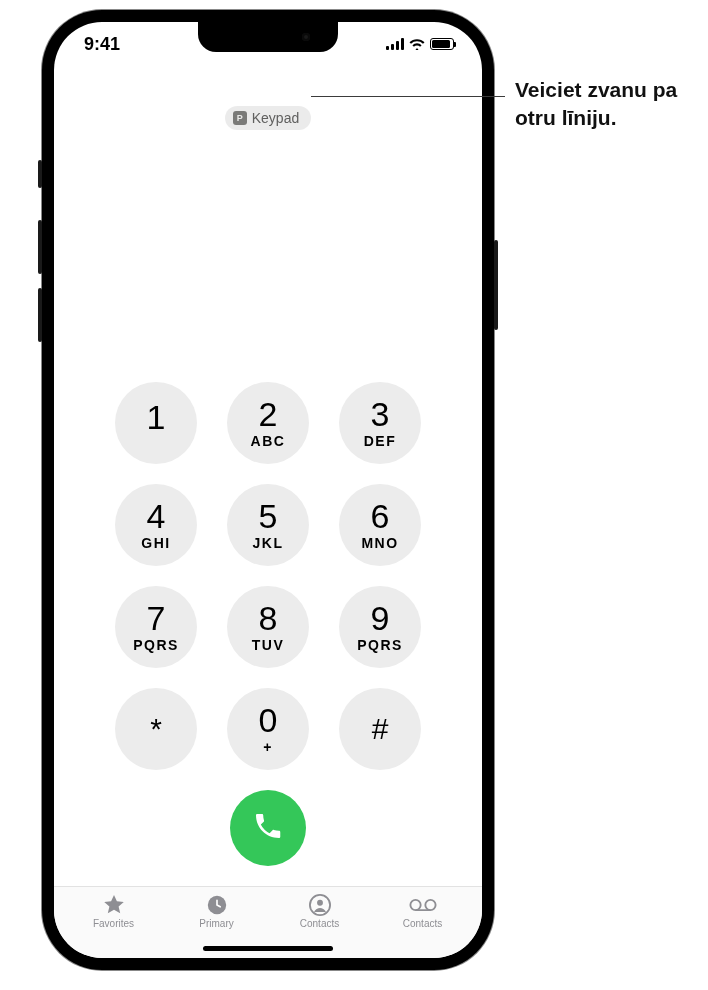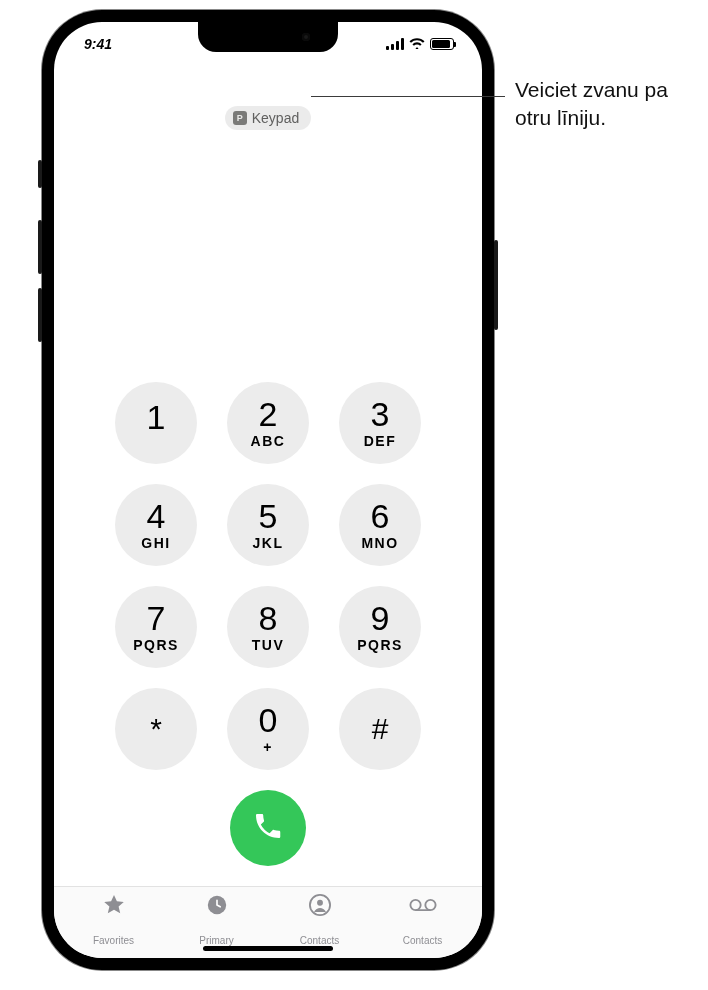--- a/index.html
+++ b/index.html
@@ -62,22 +62,21 @@
     background:#1a1a1a;
     box-shadow: inset 0 0 0 2px #0a0a0a;
   }
   .status-bar {
     height: 44px;
     display: flex;
     align-items: center;
     justify-content: space-between;
     padding: 0 28px 0 30px;
     font-weight: 600;
-    font-size: 14px;
-    font-style: italic;
+    font-size: 18px;
   }
   .status-right { display:flex; align-items:center; gap:5px; }
   .sig-icon, .wifi-icon, .batt-icon { display:inline-block; }
   .sig-icon { width:18px; height:12px; position:relative; }
   .sig-icon span {
     position:absolute; bottom:0; width:3px; background:#000; border-radius:1px;
   }
   .sig-icon span:nth-child(1){left:0;height:4px;}
   .sig-icon span:nth-child(2){left:5px;height:6px;}
   .sig-icon span:nth-child(3){left:10px;height:9px;}
@@ -139,21 +138,21 @@
     height:72px;
     border-top:0.5px solid #ccc8;
     display:flex;
     justify-content:space-around;
     align-items:flex-start;
     padding:6px 8px 0;
     background:#fafafaee;
   }
   .tab{
     flex:1;
-    display:flex;flex-direction:column;align-items:center;gap:18px;
+    display:flex;flex-direction:column;align-items:center;gap:1px;
     font-size:10px;color:#8e8e93;cursor:pointer;
   }
   .tab.active{color:#0a7aff;}
   .tab .ticon{height:24px;display:flex;align-items:center;justify-content:center;}
   .home-ind{
     position:absolute;bottom:7px;left:50%;transform:translateX(-50%);
     width:130px;height:5px;background:#000;border-radius:3px;
   }
   
   .callout-line{
@@ -166,21 +165,21 @@
   }
   .callout-text{
     position:absolute;
     top:76px;
     left:515px;
     width:180px;
     font-size:21px;
     line-height:1.35;
     color:#111;
     font-family: "Helvetica Neue", Arial, sans-serif;
-    font-weight:400;
+    font-weight:700;
   }
 </style>
 </head>
 <body>
 
 <div class="phone-frame">
   <div class="side-btn silence"></div>
   <div class="side-btn vol-up"></div>
   <div class="side-btn vol-dn"></div>
   <div class="side-btn power"></div>

